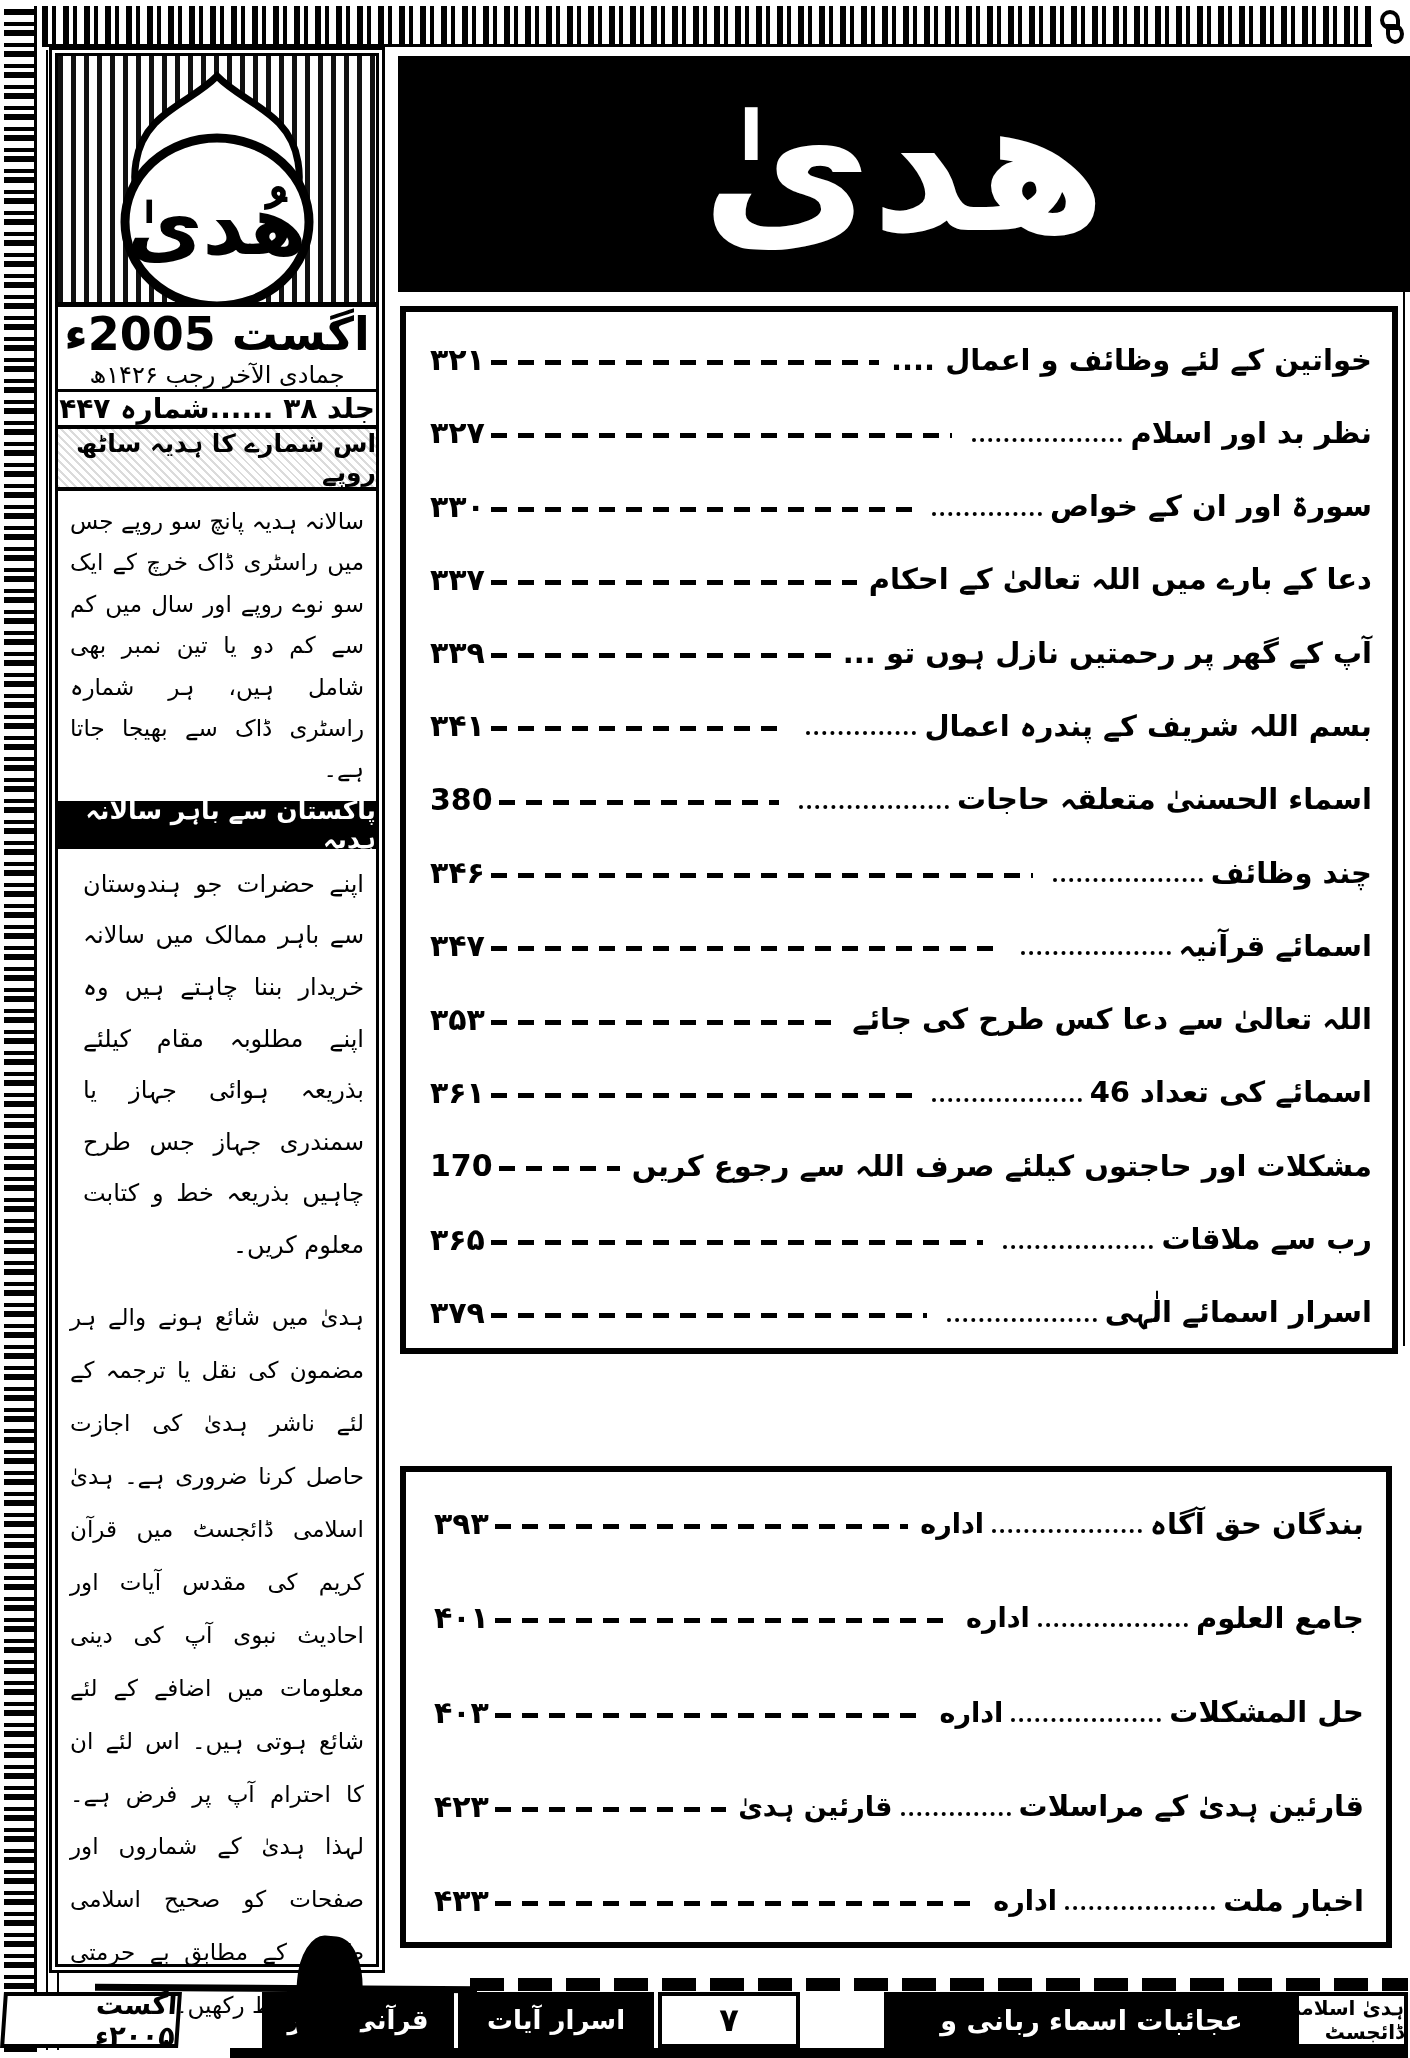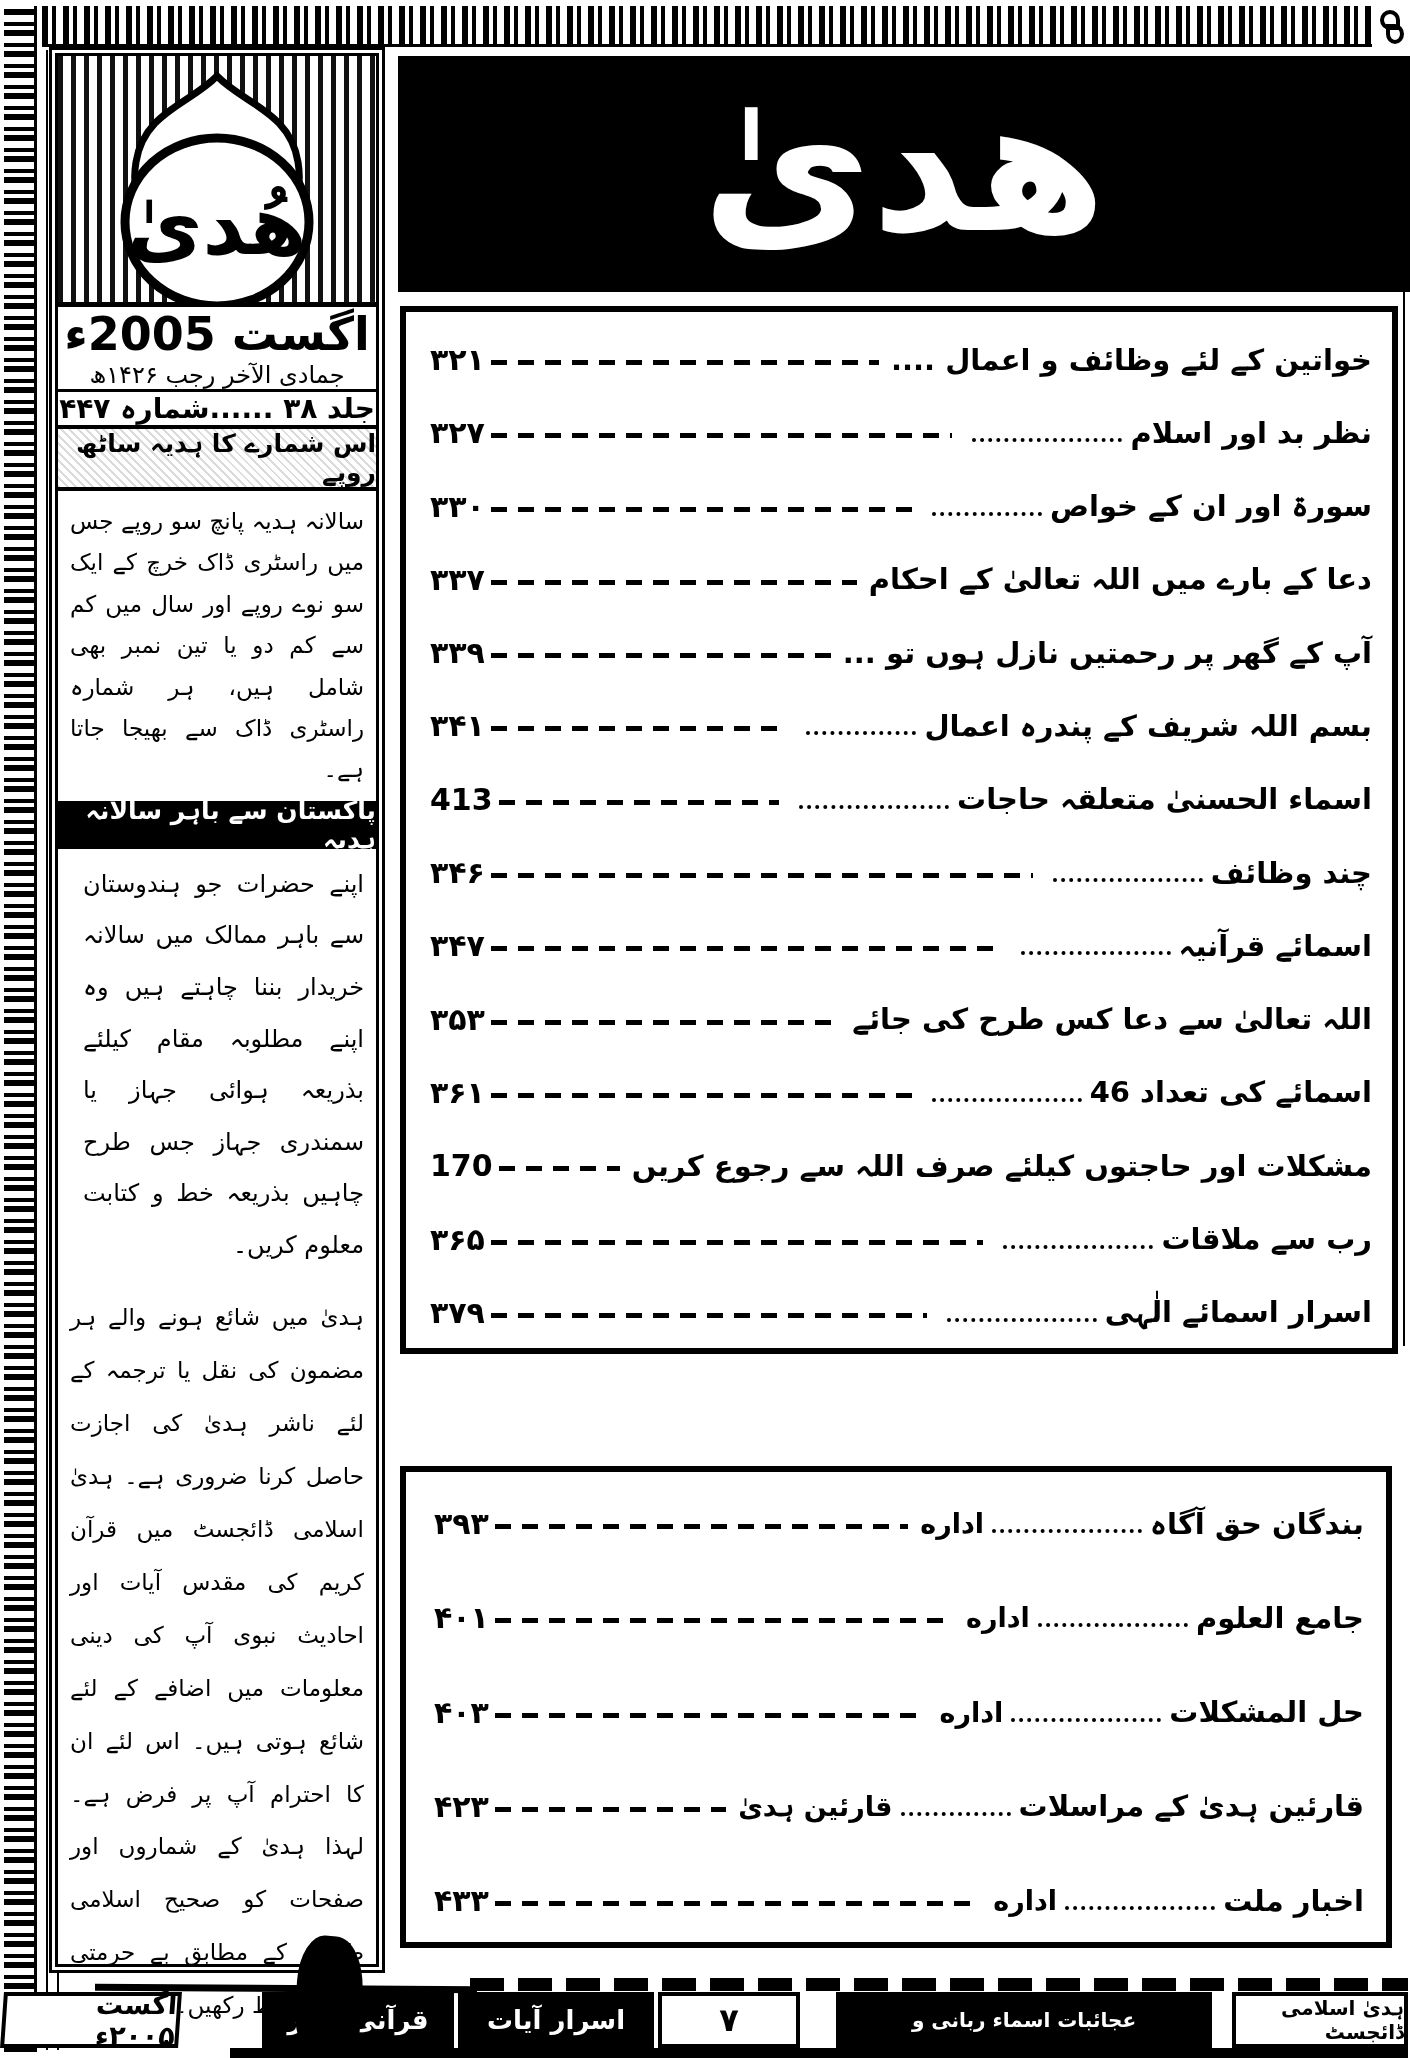--- a/index.html
+++ b/index.html
@@ -148,21 +148,21 @@
     <div class="trow">
       <span class="ttl rtl">بسم اللہ شریف کے پندرہ اعمال</span>
       <span class="dots sm"></span>
       <span class="lead"></span>
       <span class="pg">۳۴۱</span>
     </div>
     <div class="trow">
       <span class="ttl rtl">اسماء الحسنیٰ متعلقہ حاجات</span>
       <span class="dots"></span>
       <span class="lead"></span>
-      <span class="pg">413</span>
+      <span class="pg">380</span>
     </div>
     <div class="trow">
       <span class="ttl rtl">چند وظائف</span>
       <span class="dots"></span>
       <span class="lead"></span>
       <span class="pg">۳۴۶</span>
     </div>
     <div class="trow">
       <span class="ttl rtl">اسمائے قرآنیہ</span>
       <span class="dots"></span>
@@ -236,20 +236,20 @@
       <span class="lead"></span>
       <span class="pg">۴۳۳</span>
     </div>
   </div>
 
   <div class="fdash"></div>
   <div class="fline"></div>
   <div class="funder"></div>
 
   <div class="fbox white rtl" style="left:1232px;width:176px;font-size:20px;font-weight:bold;">ہدیٰ اسلامی ڈائجسٹ</div>
-  <div class="fbox black rtl" style="left:836px;width:376px;font-size:20px;font-weight:bold;">عجائبات اسماء ربانی و</div>
+  <div class="fbox black rtl" style="left:884px;width:415px;font-size:27px;font-weight:bold;">عجائبات اسماء ربانی و</div>
   <div class="fbox white rtl" style="left:658px;width:142px;font-size:32px;font-weight:bold;">۷</div>
   <div class="fbox black rtl" style="left:458px;width:196px;font-size:26px;font-weight:bold;">اسرار آیات</div>
   <div class="fbox black rtl" style="left:262px;width:192px;font-size:26px;font-weight:bold;">قرآنی نمبر</div>
   <div class="fbox white rtl" style="left:2px;width:178px;font-size:27px;font-weight:bold;transform:skewX(-4deg);">اگست ۲۰۰۵ء</div>
 
   <div class="blob"></div>
 </div>
 
 </body></html>

